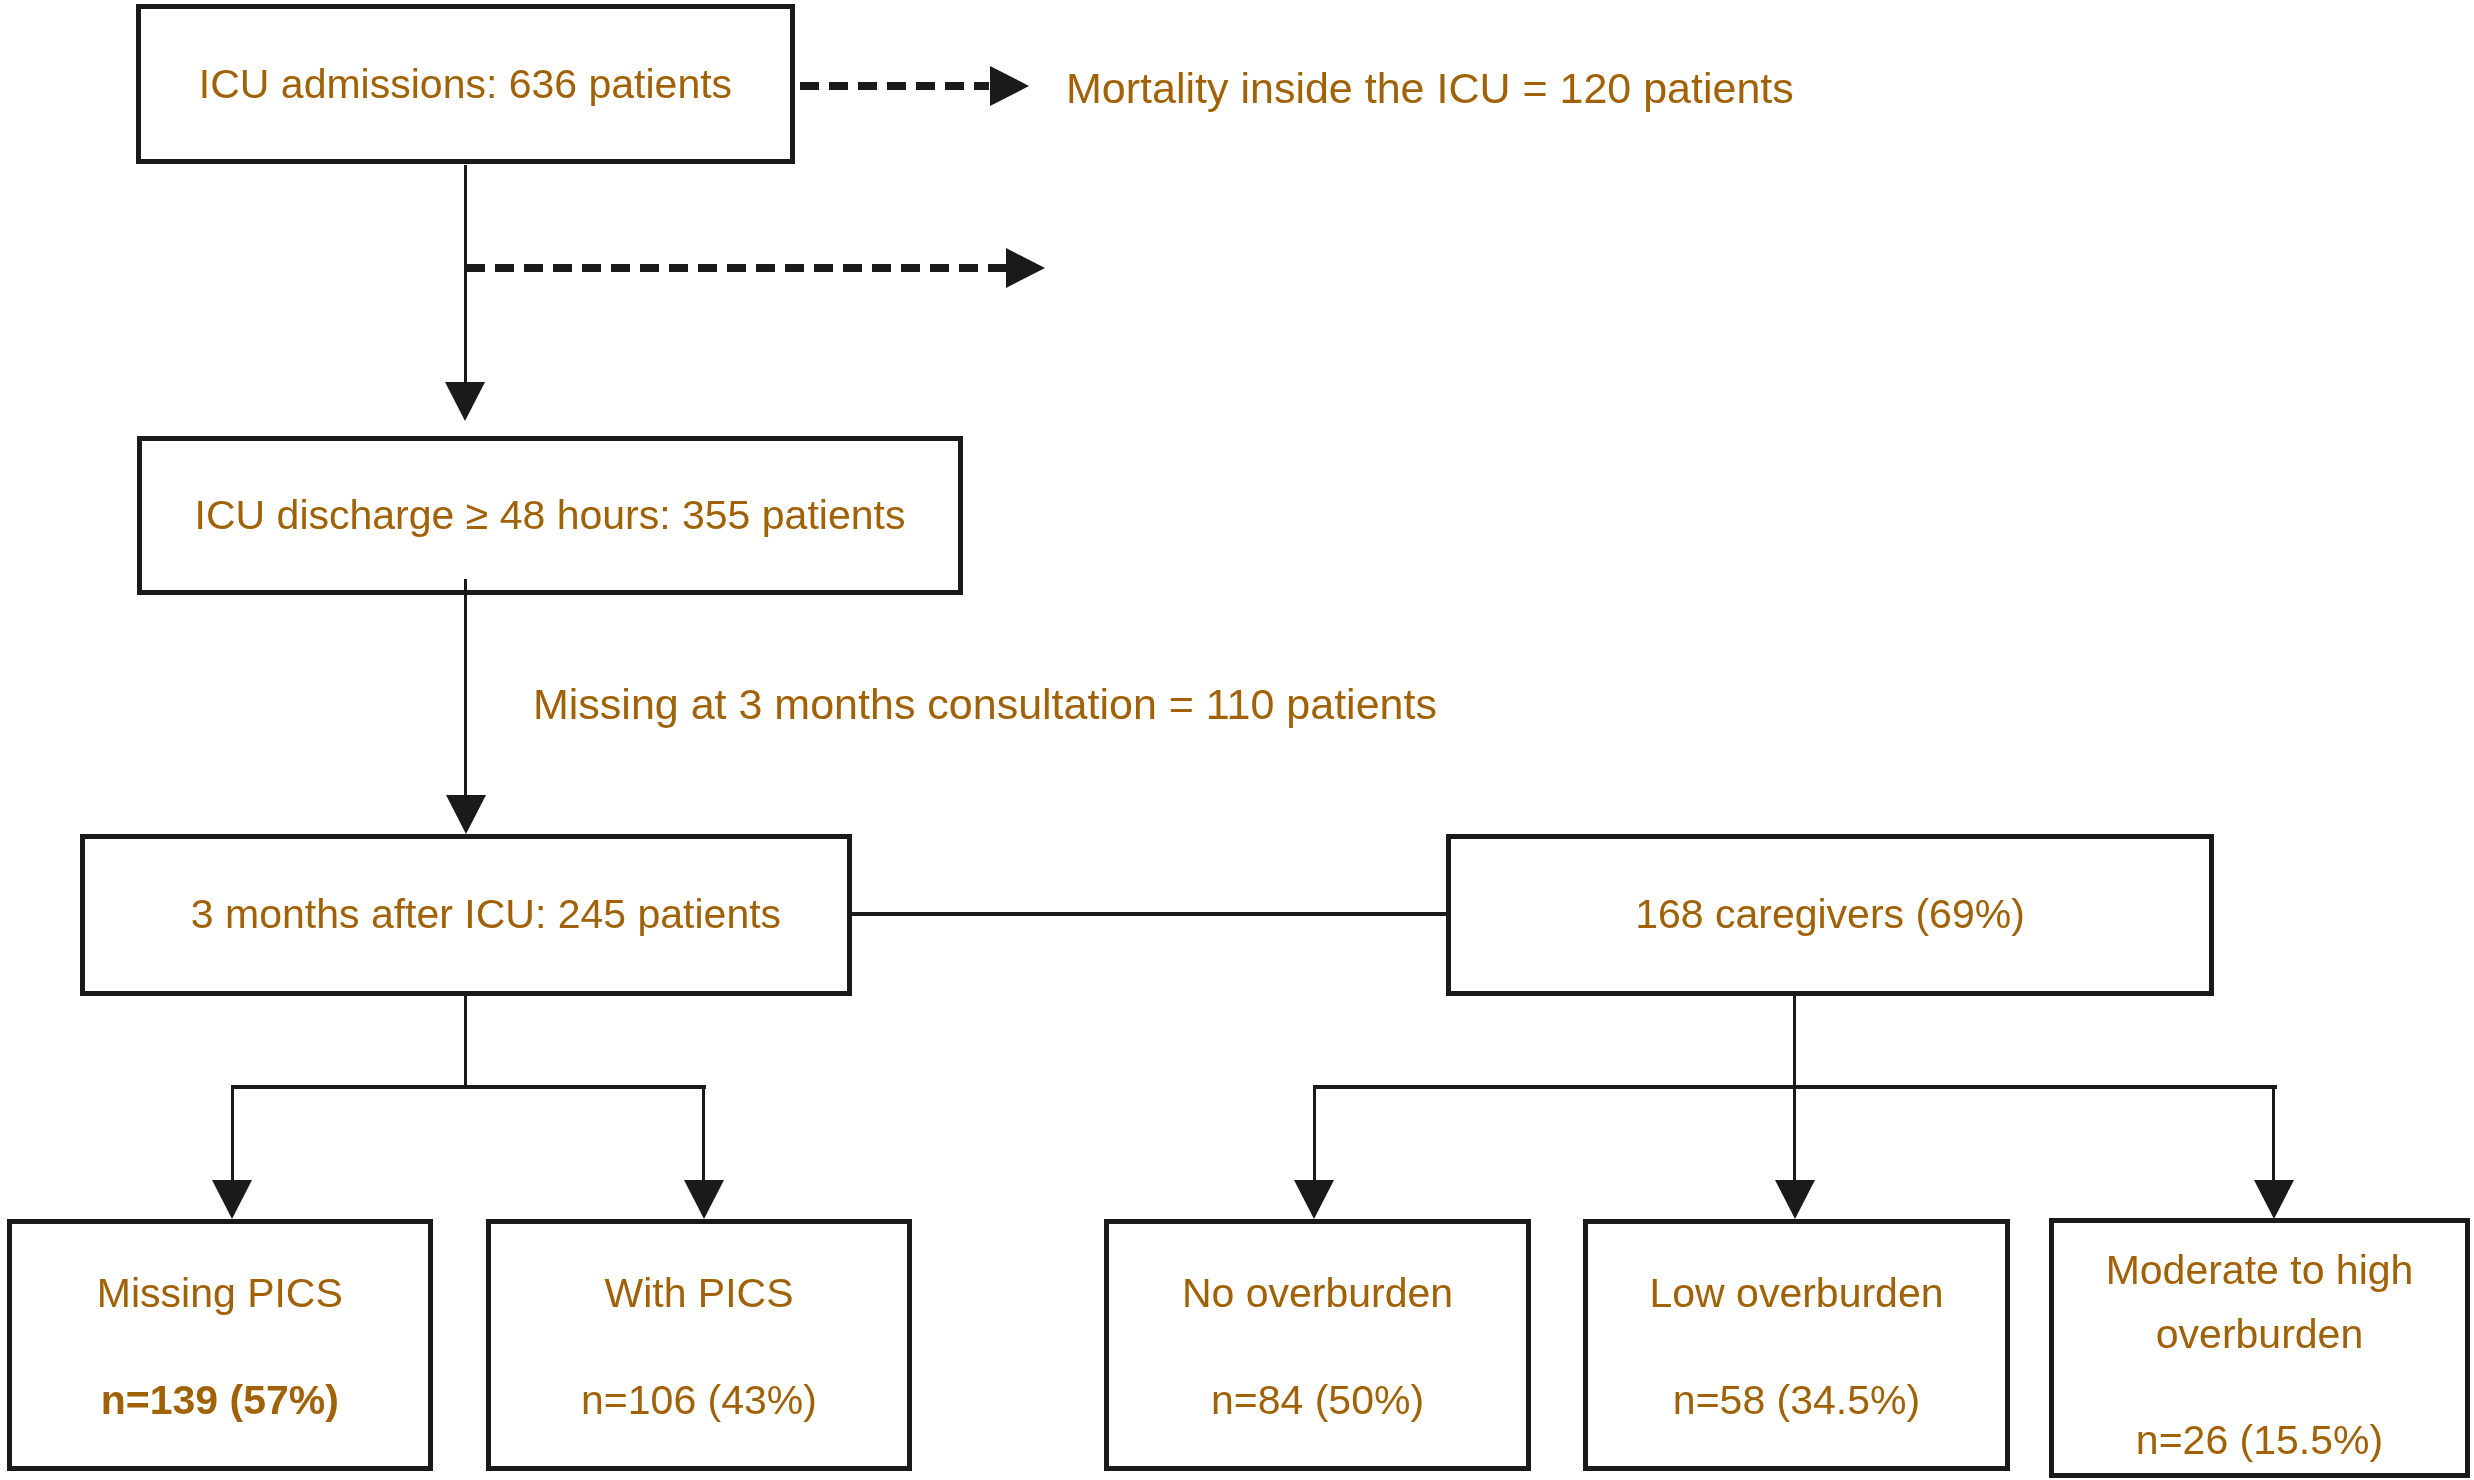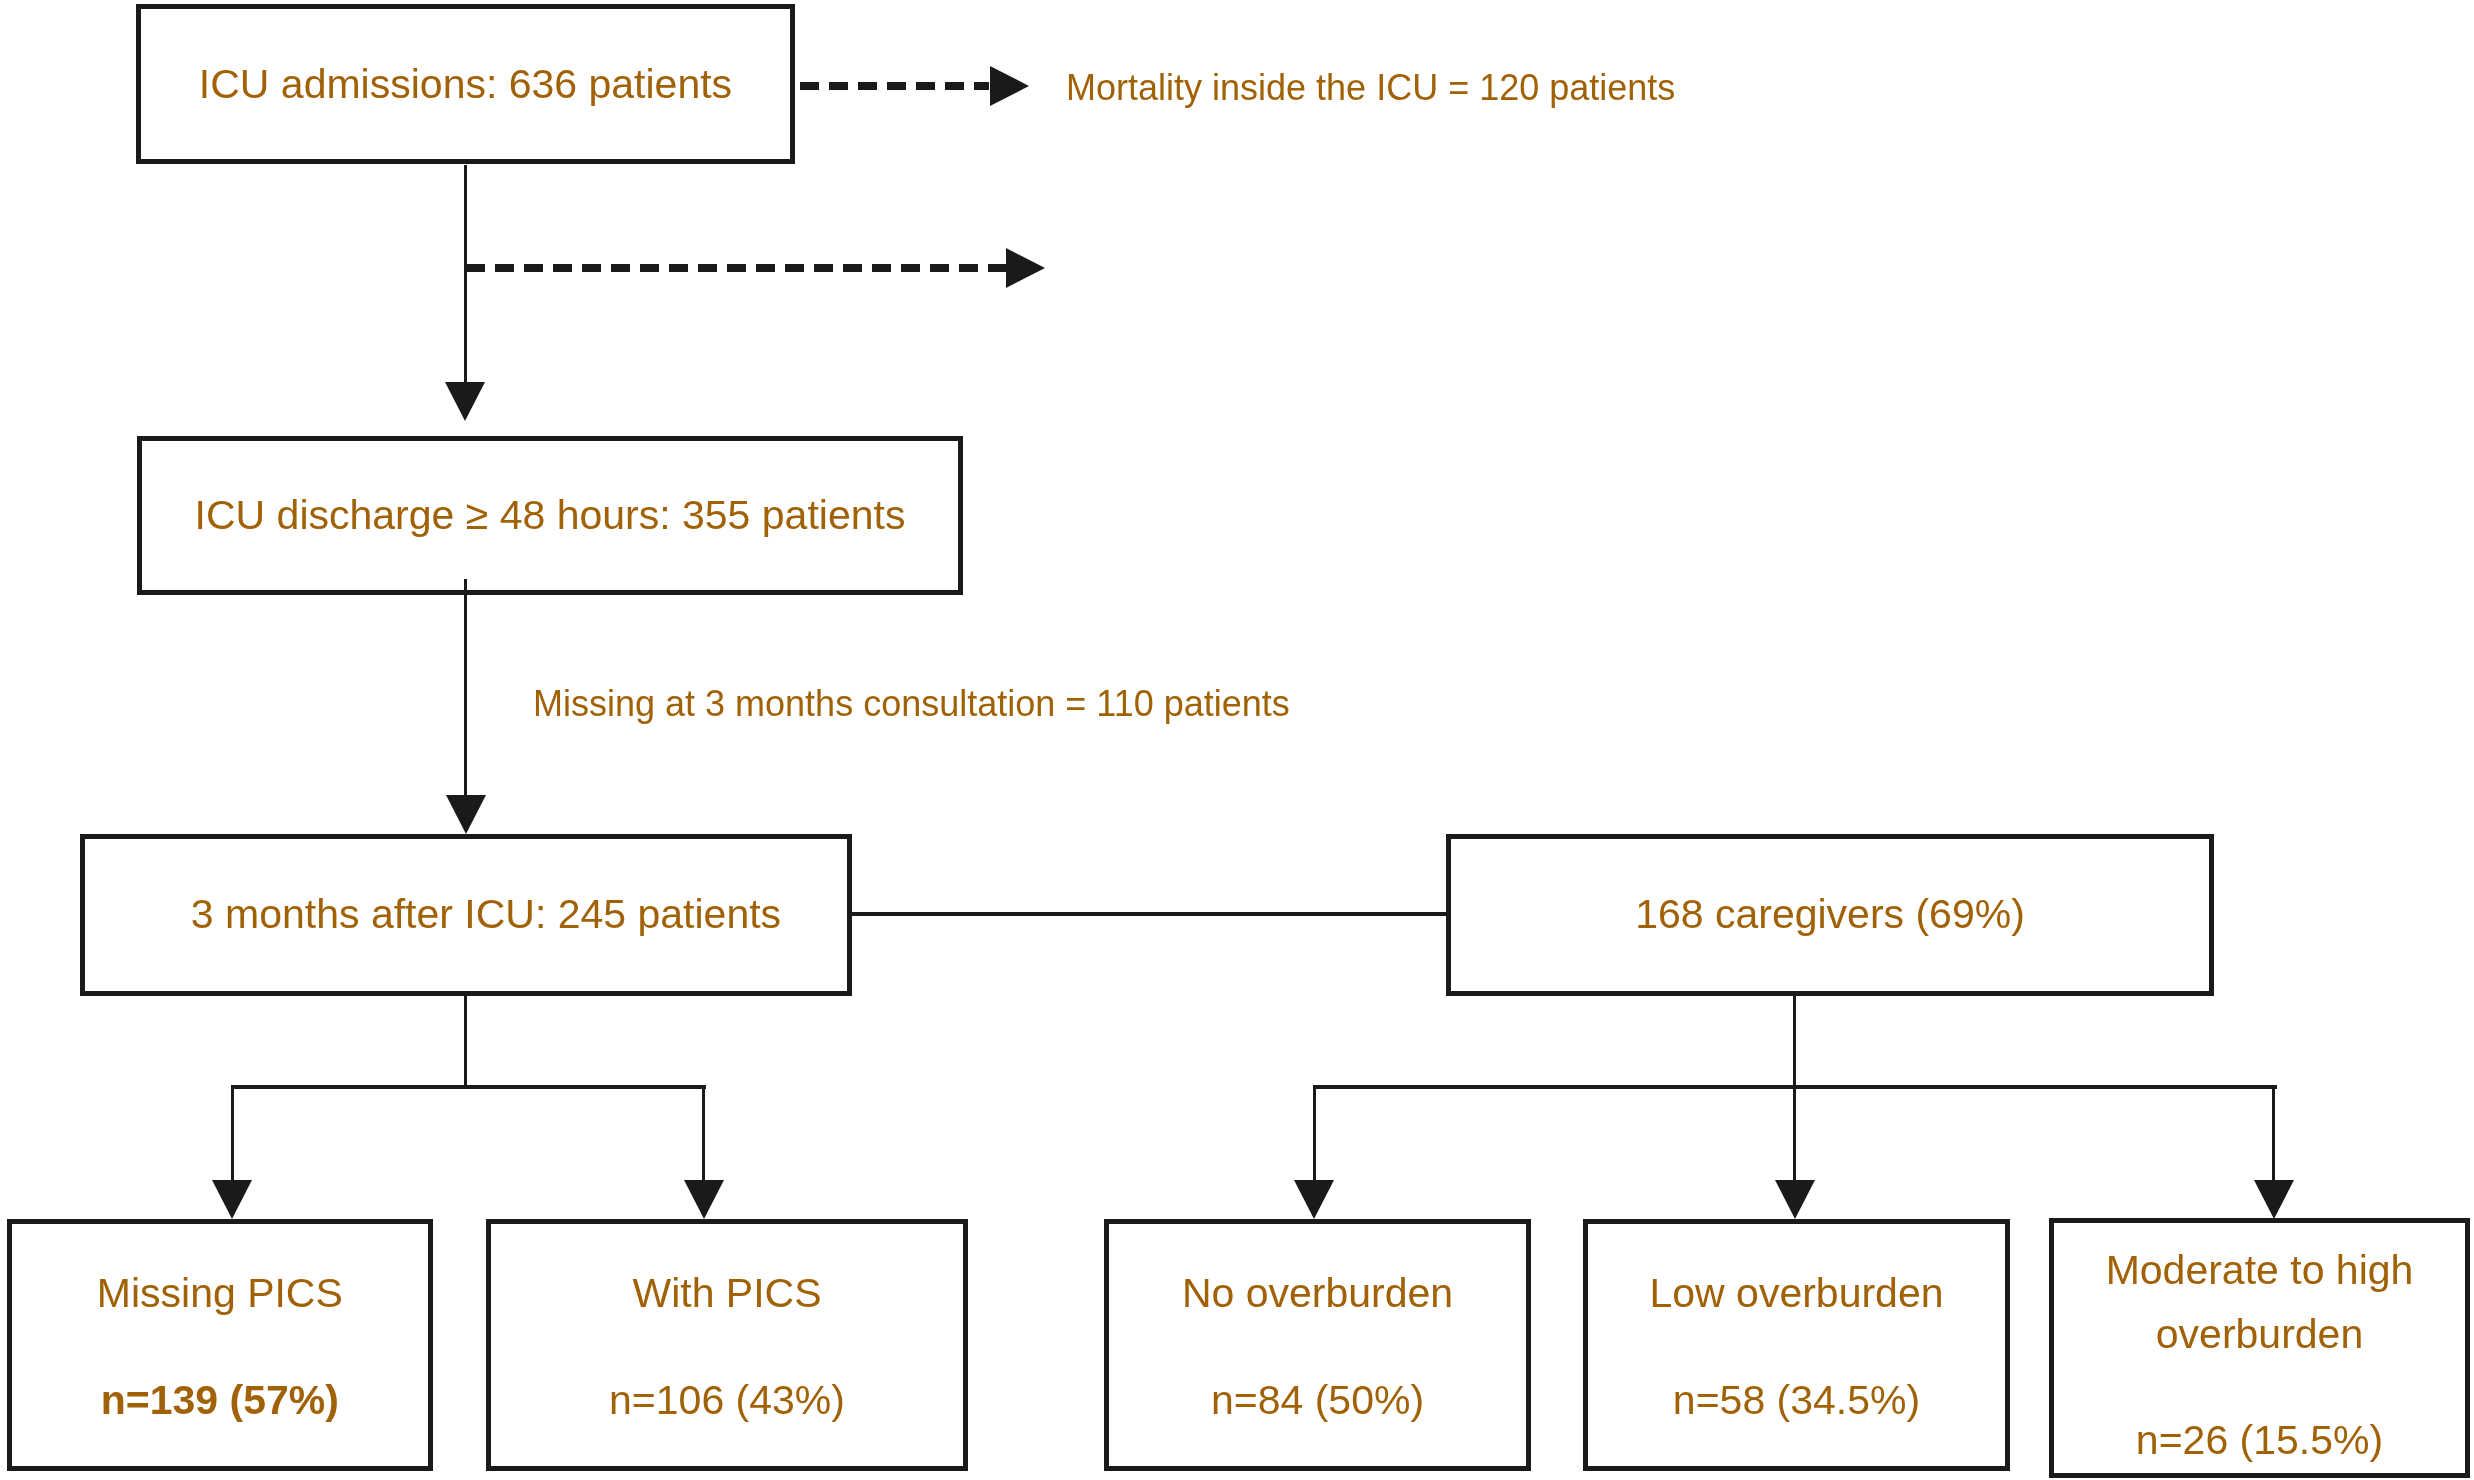--- a/index.html
+++ b/index.html
@@ -46,21 +46,21 @@
     border-top:39px solid #1a1a1a;
   }
   .arr-right {
     position:absolute; width:0; height:0;
     border-top:20px solid transparent;
     border-bottom:20px solid transparent;
     border-left:39px solid #1a1a1a;
   }
   .note {
     position:absolute;
-    font-size:36px;
+    font-size:43px;
     white-space:nowrap;
     transform:translateY(-50%);
   }
 </style>
 </head>
 <body>
 
 <div class="canvas">
 
   <div class="node" style="left:136px; top:4.2px; width:659px; height:160px;">
@@ -110,21 +110,21 @@
   <div class="line" style="left:1793px; top:1085px; width:3.4px; height:95px;"></div>
   <div class="arr-down" style="left:1775px; top:1180px;"></div>
   <div class="line" style="left:2272px; top:1085px; width:3.4px; height:95px;"></div>
   <div class="arr-down" style="left:2254px; top:1180px;"></div>
 
   <div class="node node--block" style="left:6.8px; top:1219px; width:426px; height:252px;">
     <div class="bb-title" style="top:29%;">Missing PICS</div>
     <div class="bb-value" style="top:73%;font-weight:bold;">n=139 (57%)</div>
   </div>
 
-  <div class="node node--block" style="left:486px; top:1219px; width:482px; height:252px;">
+  <div class="node node--block" style="left:486px; top:1219px; width:426px; height:252px;">
     <div class="bb-title" style="top:29%;">With PICS</div>
     <div class="bb-value" style="top:73%;">n=106 (43%)</div>
   </div>
 
   <div class="node node--block" style="left:1104px; top:1219px; width:427px; height:252px;">
     <div class="bb-title" style="top:29%;">No overburden</div>
     <div class="bb-value" style="top:73%;">n=84 (50%)</div>
   </div>
 
   <div class="node node--block" style="left:1583px; top:1219px; width:427px; height:252px;padding-left:9px;">

